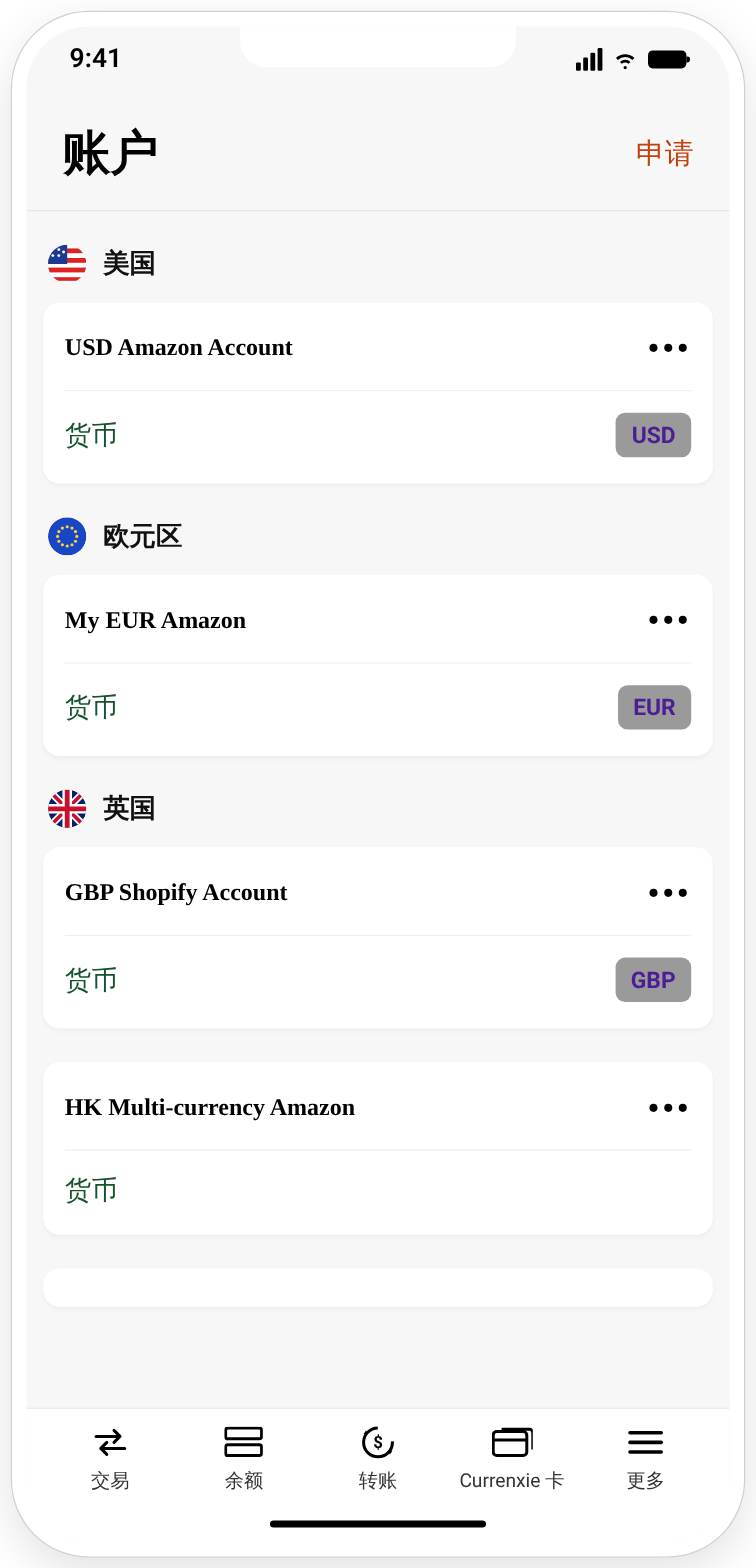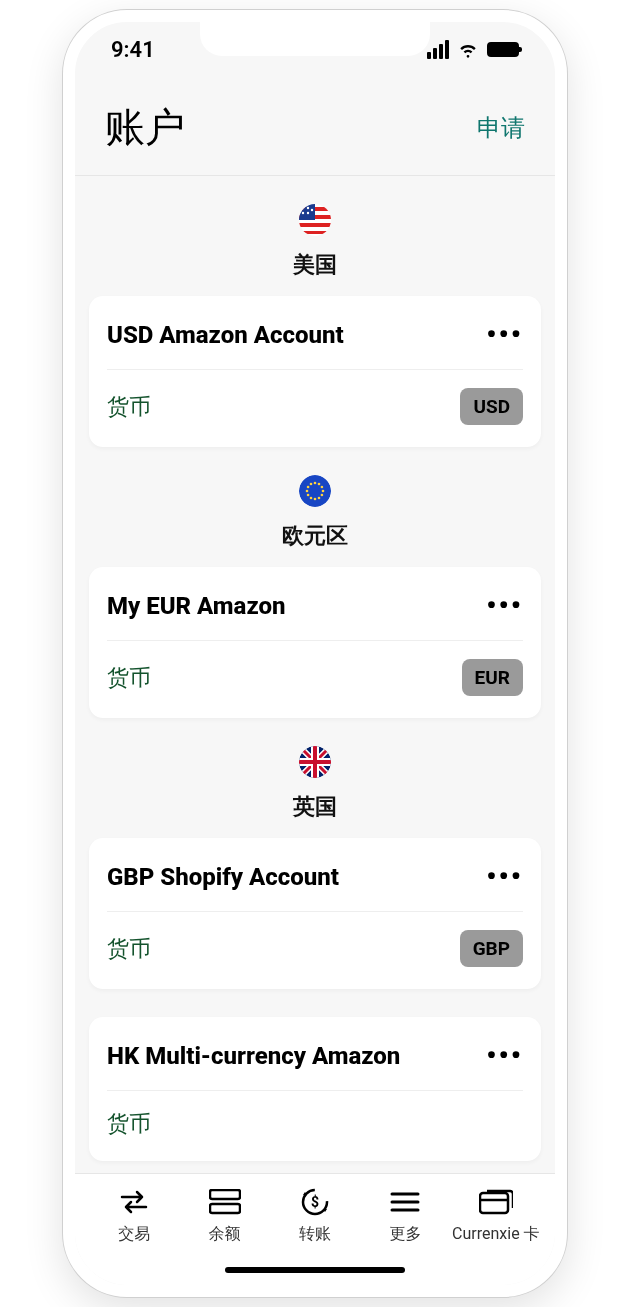--- a/index.html
+++ b/index.html
@@ -4,21 +4,21 @@
 <style>
   * { box-sizing: border-box; margin: 0; padding: 0; }
   body {
     font-family: -apple-system, BlinkMacSystemFont, "Segoe UI", Roboto, "Helvetica Neue", Arial, sans-serif;
     background: #fff;
     display: flex;
     justify-content: center;
     padding: 10px;
   }
   .phone {
-    width: 504px;
+    width: 610px;
     height: 1287px;
     background: #f7f7f7;
     border: 12px solid #fff;
     border-radius: 64px;
     box-shadow: 0 0 0 1px #d0d0d0, 0 12px 40px rgba(0,0,0,0.12);
     position: relative;
     overflow: hidden;
     display: flex;
     flex-direction: column;
   }
@@ -57,51 +57,51 @@
     content: ''; position: absolute; right: -5px; top: 3px;
     width: 3px; height: 5px; background: #000; border-radius: 0 2px 2px 0;
   }
   .header {
     display: flex;
     justify-content: space-between;
     align-items: center;
     padding: 24px 30px 20px;
     border-bottom: 1px solid #e6e6e6;
   }
-  .header h1 { font-size: 40px; font-weight: 400; }
-  .apply { color: #0f766e; font-size: 24px; font-weight: 500; }
+  .header h1 { font-size: 40px; font-weight: 700; }
+  .apply { color: #c2410c; font-size: 24px; font-weight: 500; }
   .content { flex: 1; overflow-y: hidden; padding: 0 14px; }
   .section { margin-top: 28px; }
   .section-head {
     display: flex; align-items: center; gap: 14px;
     padding: 0 4px 16px;
-    font-size: 22px; font-weight: 700; color: #111; flex-direction: column;
+    font-size: 22px; font-weight: 700; color: #111;
   }
   .flag { width: 32px; height: 32px; border-radius: 50%; overflow: hidden; display: inline-block; flex-shrink: 0; }
   .card {
     background: #fff; border-radius: 14px;
     box-shadow: 0 2px 4px rgba(0,0,0,0.04);
     padding: 0 18px;
   }
   .card-row1 {
     display: flex; justify-content: space-between; align-items: center;
     padding: 22px 0 18px;
     border-bottom: 1px solid #eee;
   }
   .card-row1.noborder { border-bottom: none; padding-bottom: 10px;}
-  .card-title { font-size: 24px; font-weight: 800; }
+  .card-title { font-size: 20px; font-weight: 800; font-family: Liberation Serif, serif; }
   .more { font-size: 28px; font-weight: 800; letter-spacing: 2px; cursor: pointer; }
   .card-row2 {
     display: flex; justify-content: space-between; align-items: center;
     padding: 18px 0 22px;
   }
   .row-label { font-size: 22px; color: #14532d; font-weight: 500; }
   .badges { display: flex; gap: 8px; align-items: center; }
   .badge {
-    background: #9a9a9a; color: #000000; font-weight: 700;
+    background: #9a9a9a; color: #4c1d95; font-weight: 700;
     font-size: 19px; padding: 7px 13px; border-radius: 8px;
   }
   .badge.overflow { padding: 7px 8px; }
   .tabbar {
     height: 112px;
     background: #fff;
     border-top: 1px solid #e6e6e6;
     display: flex;
     justify-content: space-around;
     align-items: flex-start;
@@ -283,34 +283,34 @@
             <circle cx="15" cy="15" r="12" fill="none" stroke="#000" stroke-width="2.5" stroke-dasharray="56 18"></circle>
             <text x="15" y="20" text-anchor="middle" font-size="14" font-weight="700">$</text>
             <path d="M5 5 L3 8 L7 8 Z" fill="#000"></path>
             <path d="M25 25 L27 22 L23 22 Z" fill="#000"></path>
           </svg>
       </div>
       <span>转账</span>
     </div>
     <div class="tab">
       <div class="ticon">
+        <svg width="34" height="28" viewBox="0 0 34 28">
+            <rect x="1" y="5" width="28" height="20" rx="3" fill="none" stroke="#000" stroke-width="2.5"></rect>
+            <line x1="1" y1="12" x2="29" y2="12" stroke="#000" stroke-width="2.5"></line>
+            <path d="M8 3 H31 a3 3 0 0 1 3 3 V20" fill="none" stroke="#000" stroke-width="2.5"></path>
+          </svg>
+      </div>
+      <span>Currenxie 卡</span>
+    </div>
+    <div class="tab">
+      <div class="ticon">
         <svg width="30" height="22" viewBox="0 0 30 22">
             <line x1="2" y1="3" x2="28" y2="3" stroke="#000" stroke-width="3" stroke-linecap="round"></line>
             <line x1="2" y1="11" x2="28" y2="11" stroke="#000" stroke-width="3" stroke-linecap="round"></line>
             <line x1="2" y1="19" x2="28" y2="19" stroke="#000" stroke-width="3" stroke-linecap="round"></line>
           </svg>
       </div>
       <span>更多</span>
     </div>
-    <div class="tab">
-      <div class="ticon">
-        <svg width="34" height="28" viewBox="0 0 34 28">
-            <rect x="1" y="5" width="28" height="20" rx="3" fill="none" stroke="#000" stroke-width="2.5"></rect>
-            <line x1="1" y1="12" x2="29" y2="12" stroke="#000" stroke-width="2.5"></line>
-            <path d="M8 3 H31 a3 3 0 0 1 3 3 V20" fill="none" stroke="#000" stroke-width="2.5"></path>
-          </svg>
-      </div>
-      <span>Currenxie 卡</span>
-    </div>
   </div>
 
   <div class="home-indicator"></div>
 </div>
 
 </body></html>

